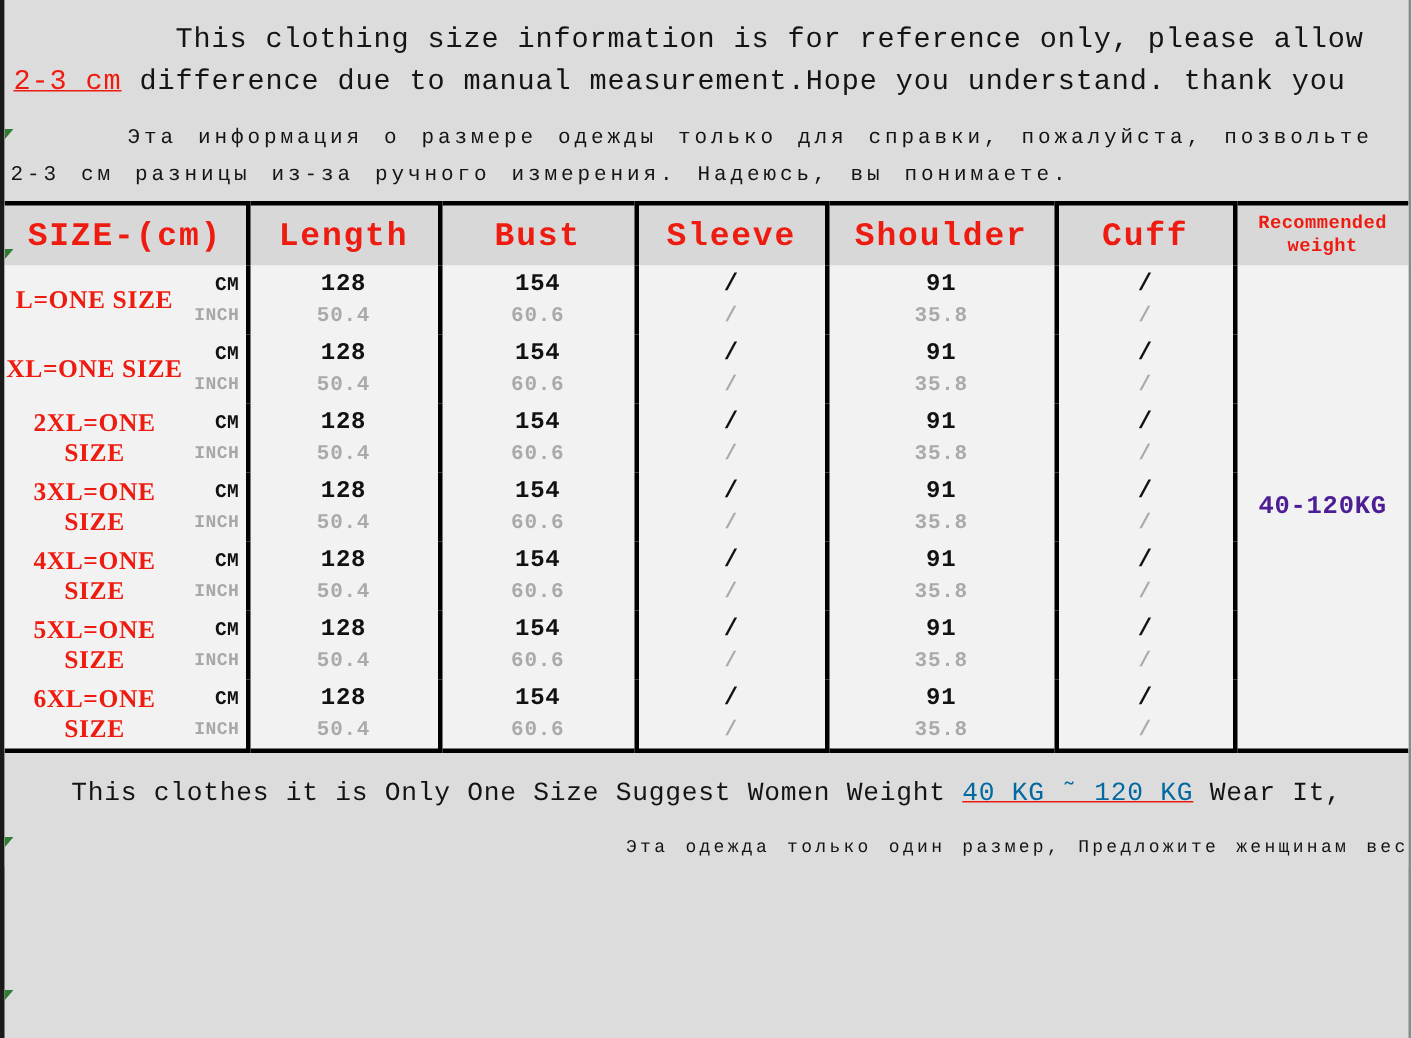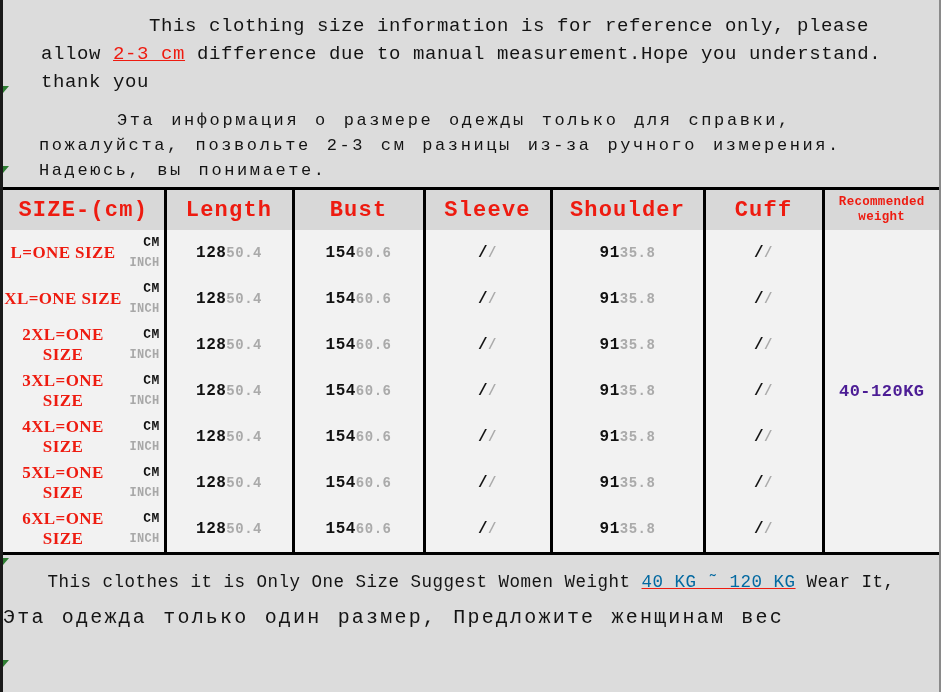--- a/index.html
+++ b/index.html
@@ -18,40 +18,39 @@
     background: #dcdcdc;
     border-left: 3px solid #1a1a1a;
     border-right: 2px solid #8a8a8a;
     overflow: hidden;
   }
 
   
   .top-block {
     background: #dcdcdc;
     padding: 0;
-    margin-left: 32px;
   }
   .para-en {
     font-family: "Liberation Mono", "DejaVu Sans Mono", monospace;
     font-size: 19px;
     color: #141414;
     line-height: 28px;
     letter-spacing: 0.6px;
     padding: 12px 6px 0 6px;
     text-align: left;
     text-indent: 108px;
   }
   .para-en .hl {
     color: #ee1b10;
     text-decoration: underline;
     text-decoration-color: #ee1b10;
   }
   .para-ru {
     font-family: "Liberation Mono", "DejaVu Sans Mono", monospace;
-    font-size: 17px;
+    font-size: 14px;
     color: #141414;
     line-height: 25px;
     letter-spacing: 2.6px;
     padding: 12px 4px 4px 4px;
     text-indent: 78px;
     word-spacing: 3px;
   }
   .notice-line {
     text-align: center;
     font-size: 17px;
@@ -146,21 +145,21 @@
     font-size: 12px;
     font-weight: bold;
     color: #a8a8a8;
     line-height: 21px;
     letter-spacing: 0.3px;
   }
 
   .val-stack {
     height: 46px;
     display: flex;
-    flex-direction: row;
+    flex-direction: column;
     justify-content: center;
     align-items: center;
   }
   .v-cm {
     font-size: 16px;
     font-weight: bold;
     color: #111;
     line-height: 22px;
     letter-spacing: 0.5px;
   }
@@ -190,22 +189,22 @@
     color: #141414;
     line-height: 26px;
     letter-spacing: 0.5px;
   }
   .bot-en .hl {
     color: #0369a1;
     text-decoration: underline;
     text-decoration-color: #ee1b10;
   }
   .bot-ru {
-    text-align: left;
-    font-size: 20px;
+    text-align: right;
+    font-size: 12px;
     color: #141414;
     line-height: 22px;
     letter-spacing: 2.2px;
     padding-top: 12px;
     word-spacing: 2px;
   }
   .green-tick {
     position: absolute;
     width: 6px;
     height: 7px;

